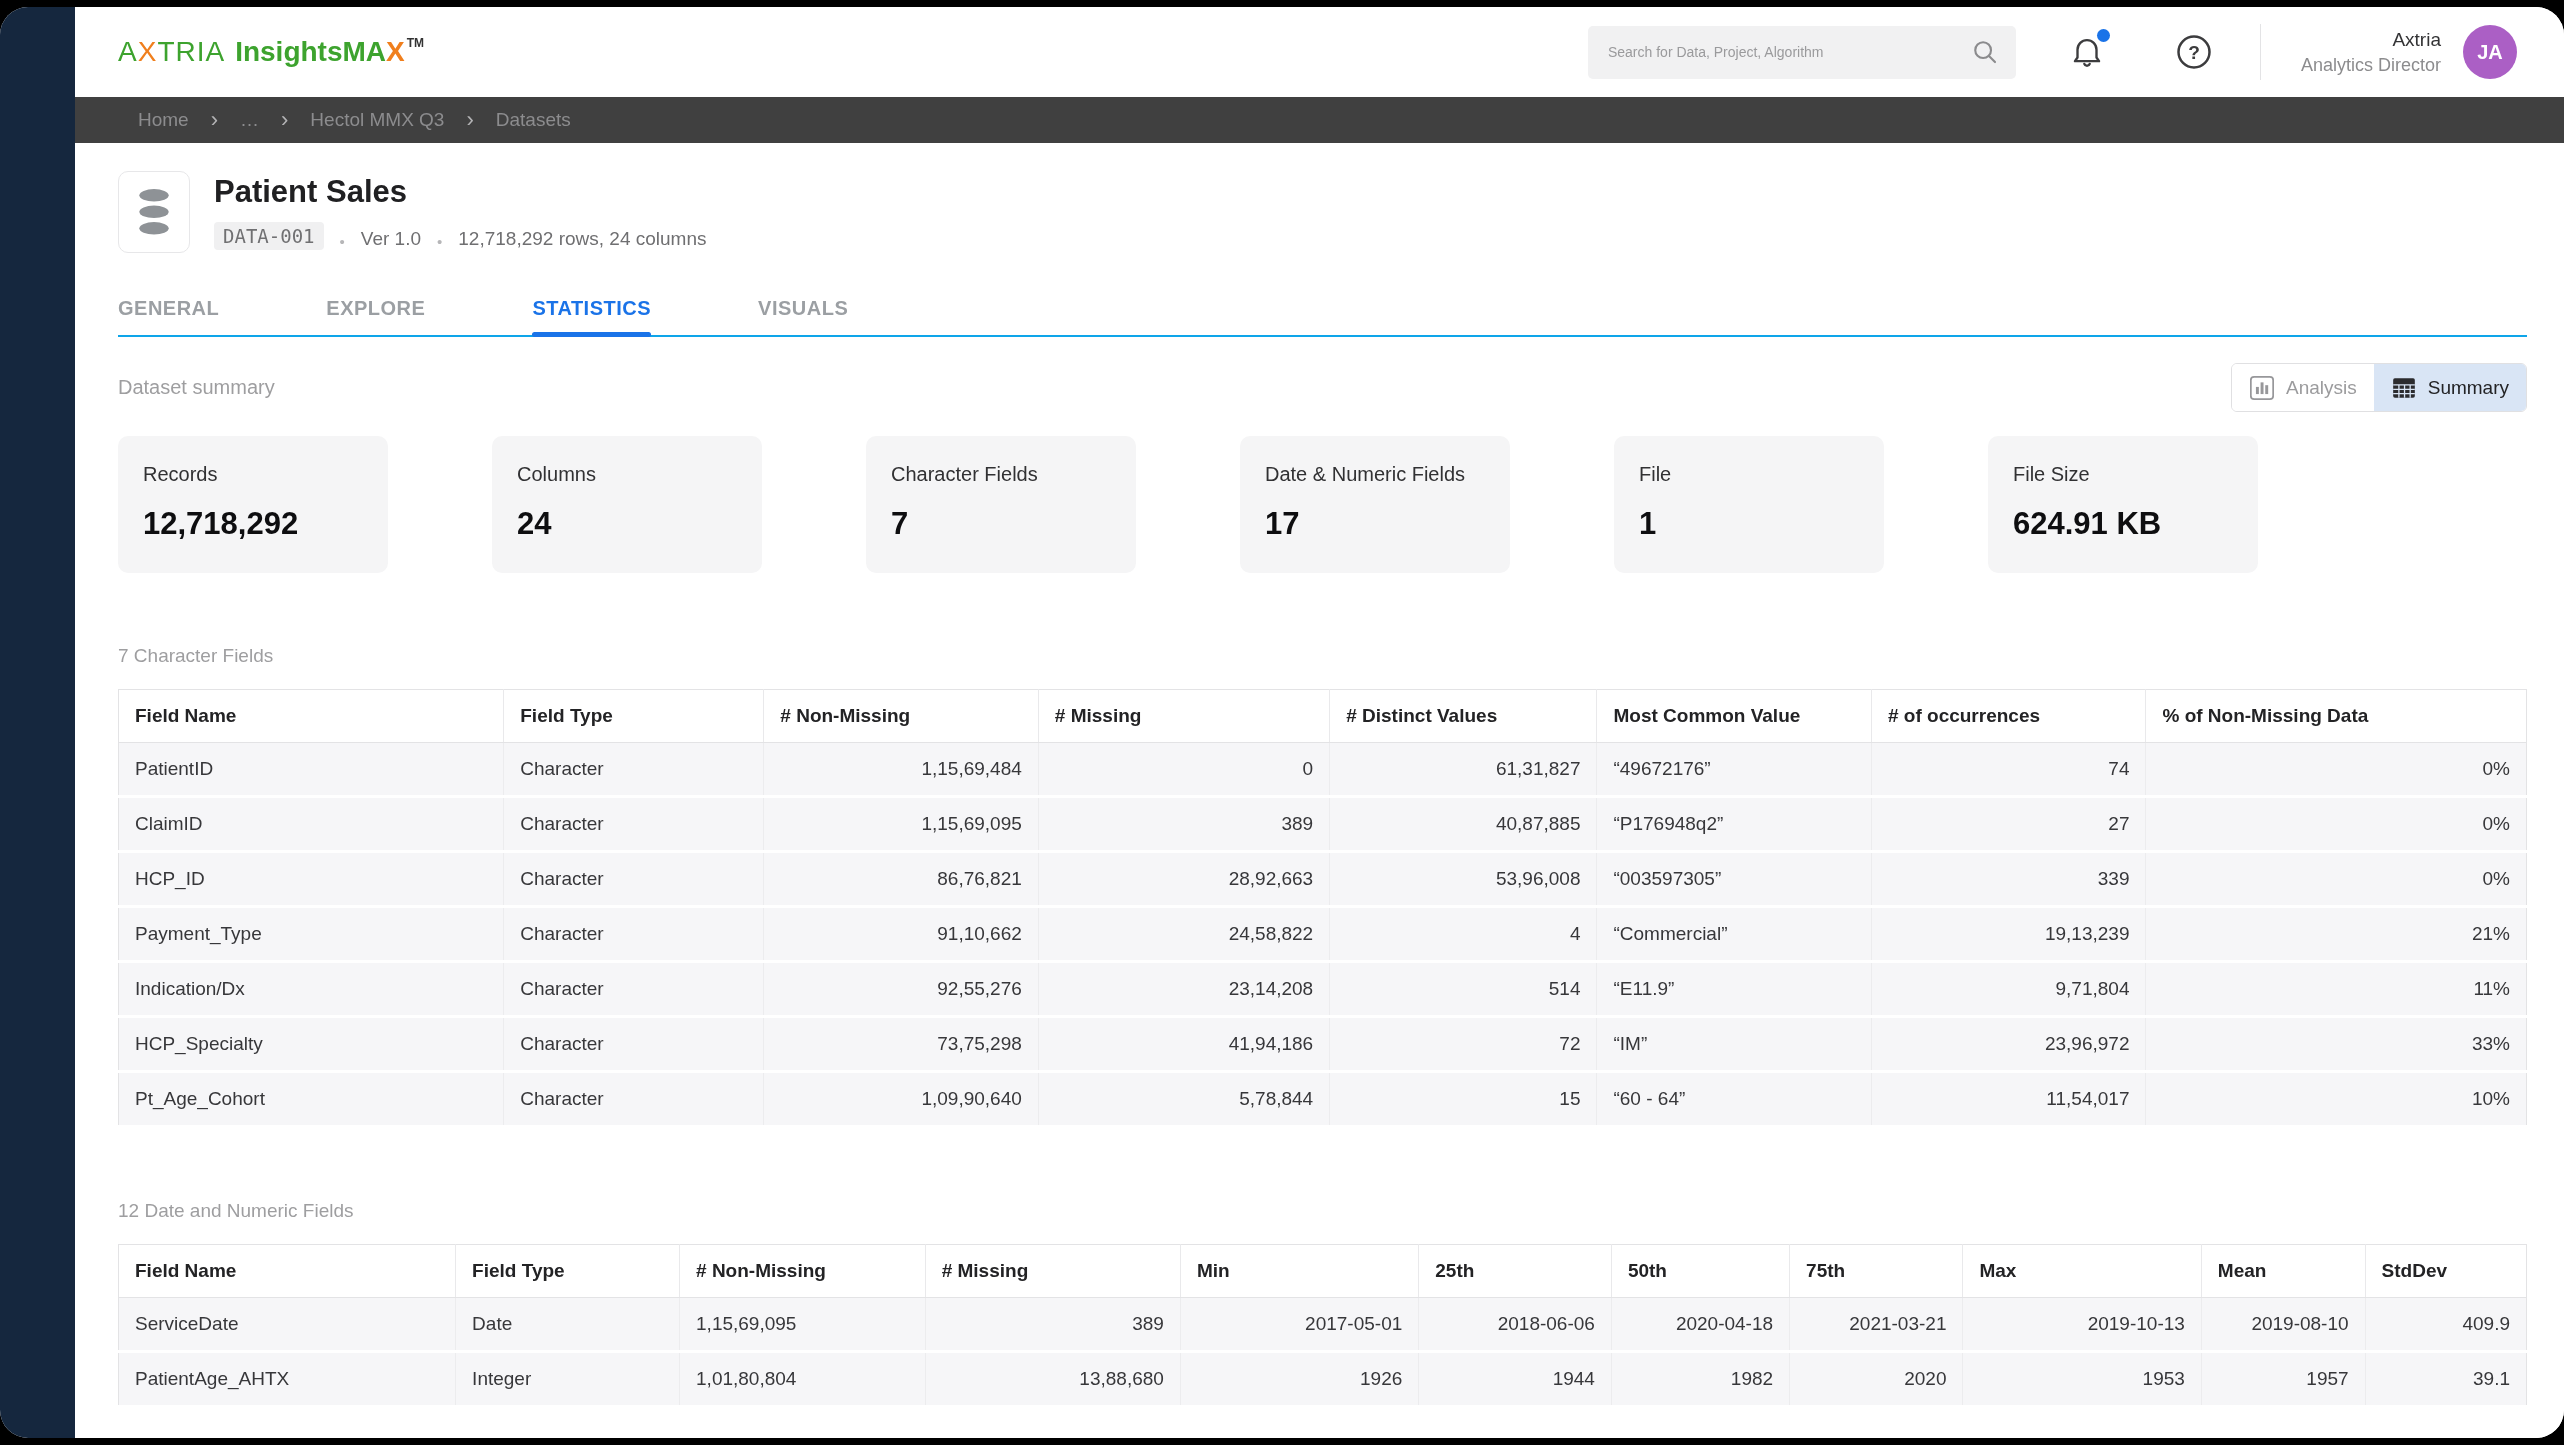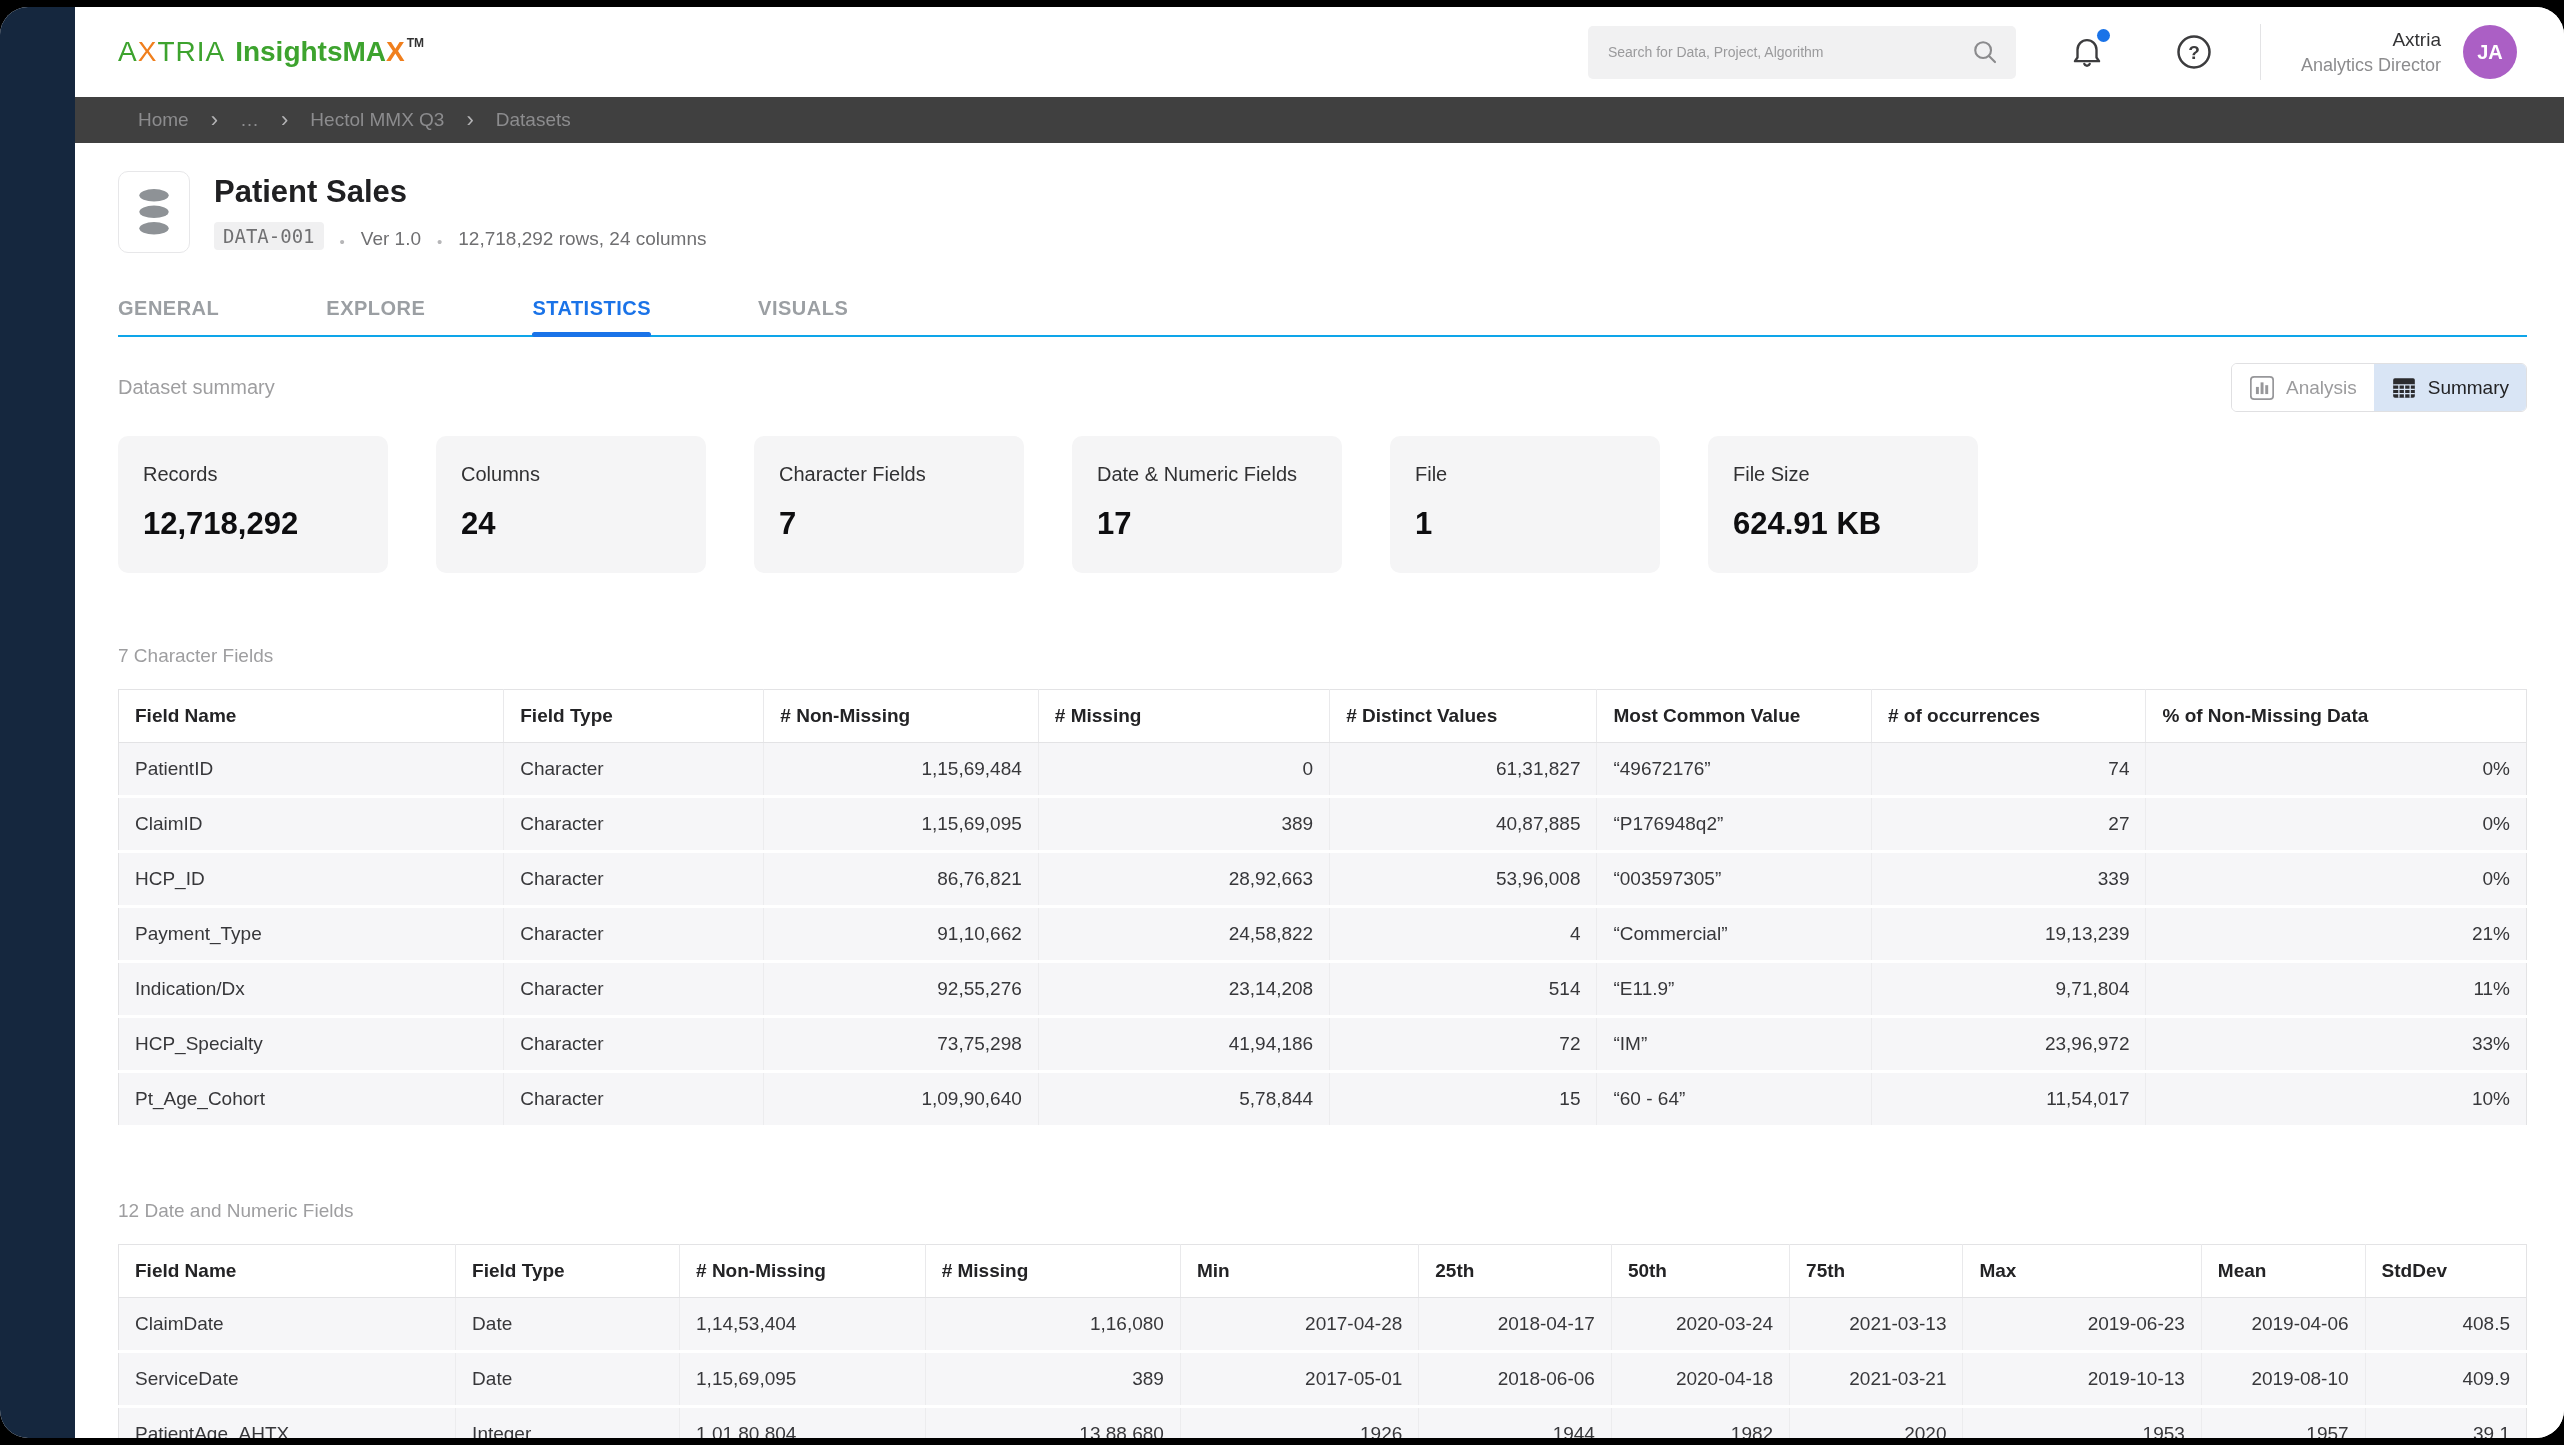--- a/index.html
+++ b/index.html
@@ -75,21 +75,21 @@
   
   .section-row { display:flex; justify-content:space-between; align-items:center; margin-top:26px; }
   .section-label { font-size:20px; color:#9e9ea0; }
   .toggle { display:flex; border:1px solid #e0e0e2; border-radius:6px; overflow:hidden; }
   .toggle-seg { display:flex; align-items:center; gap:11px; padding:0 17px; height:47px;
                 font-size:19px; color:#9b9b9d; background:#fff; border:none; cursor:pointer;
                 font-family:"Liberation Sans",sans-serif; }
   .toggle-seg.active { background:#d9e5f5; color:#232325; }
 
   
-  .cards { display:flex; gap:48px; margin-top:24px; }
+  .cards { display:flex; gap:104px; margin-top:24px; }
   .card { width:270px; height:137px; background:#f5f5f6; border-radius:10px; padding:27px 25px; }
   .card-label { font-size:20px; color:#313133; }
   .card-value { font-size:31px; font-weight:700; color:#0e0e10; margin-top:20px; }
 
   
   .tbl-label { font-size:19px; color:#9e9ea0; margin:72px 0 22px; }
   table { width:100%; border-collapse:collapse; border:1px solid #e3e3e5;
           font-size:19px; table-layout:fixed; }
   thead th { background:#fff; text-align:left; font-weight:700; color:#232325;
              padding:15px 16px; border-right:1px solid #e9e9eb; border-bottom:1px solid #e3e3e5;
@@ -439,33 +439,20 @@
               <th>Max</th>
 
               <th>Mean</th>
 
               <th>StdDev</th>
 
           </tr>
         </thead>
         <tbody>
 
-            <tr>
-              <td>ClaimDate</td>
-              <td>Date</td>
-              <td>1,14,53,404</td>
-              <td>1,16,080</td>
-              <td>2017-04-28</td>
-              <td>2018-04-17</td>
-              <td>2020-03-24</td>
-              <td>2021-03-13</td>
-              <td>2019-06-23</td>
-              <td>2019-04-06</td>
-              <td>408.5</td>
-            </tr>
 
             <tr>
               <td>ServiceDate</td>
               <td>Date</td>
               <td>1,15,69,095</td>
               <td>389</td>
               <td>2017-05-01</td>
               <td>2018-06-06</td>
               <td>2020-04-18</td>
               <td>2021-03-21</td>

